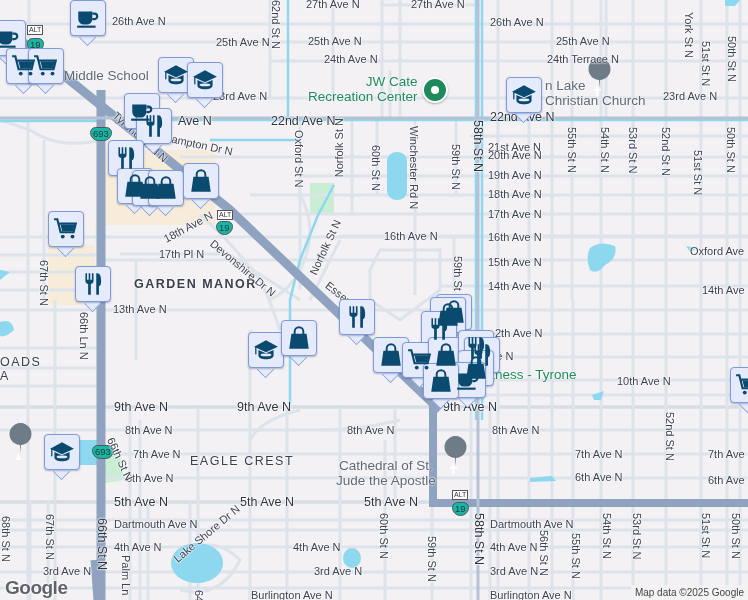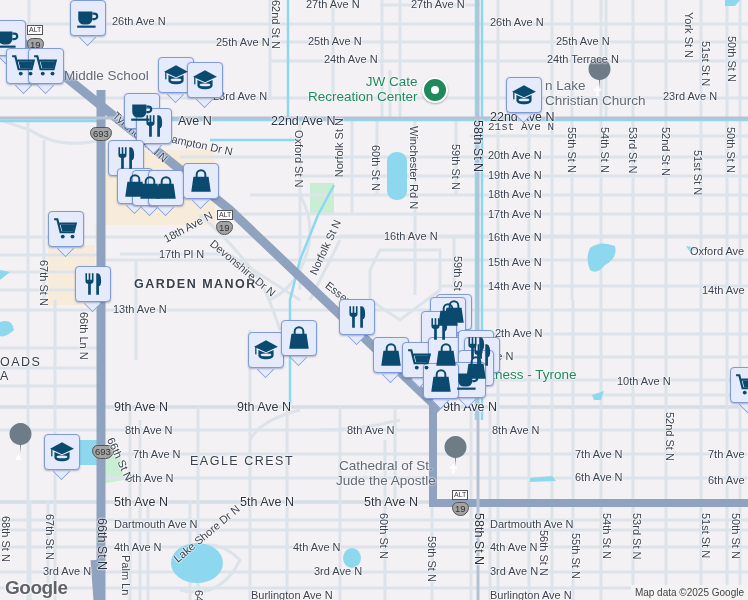--- a/index.html
+++ b/index.html
@@ -14,21 +14,21 @@
         text-shadow:0 0 2px #fff,0 0 2px #fff;}
   .poi-text{position:absolute;font-size:13.5px;color:#1e8a5c;white-space:nowrap;line-height:1.1;
         text-shadow:0 0 2px #fff,0 0 2px #fff;}
   .poi-grey{position:absolute;font-size:13.5px;color:#5f6876;white-space:nowrap;line-height:1.1;
         text-shadow:0 0 2px #fff,0 0 2px #fff;}
   .marker{position:absolute;width:36px;height:44px;}
   .marker .box{position:absolute;left:0;top:0;width:34px;height:34px;background:#e6ebfb;border:1px solid #7f9ad8;border-radius:4px;
        box-shadow:0 1px 2px rgba(40,60,120,.35);display:flex;align-items:center;justify-content:center;}
   .marker .tip{position:absolute;left:10px;top:30px;width:14px;height:14px;background:#e6ebfb;border-right:1px solid #7f9ad8;border-bottom:1px solid #7f9ad8;transform:rotate(45deg) scale(.8,.8);}
   .marker svg{width:26px;height:26px;position:relative;z-index:2;}
-  .shield{position:absolute;font-size:9.5px;color:#333;background:#a3a3a3;border:1px solid #555;border-radius:6px 6px 9px 9px;padding:0 2px;line-height:12px;}
+  .shield{position:absolute;font-size:9.5px;color:#333;background:#14b8a6;border:1px solid #555;border-radius:6px 6px 9px 9px;padding:0 2px;line-height:12px;}
   .alt{position:absolute;font-size:7px;color:#333;background:#fff;border:1px solid #555;padding:0 1px;line-height:8px;}
   .google-logo{position:absolute;left:5px;top:577px;font-size:19px;color:#5f6368;font-weight:bold;letter-spacing:-.5px;
        text-shadow:0 0 2px #fff,0 0 2px #fff,0 0 3px #fff;}
   .attrib{position:absolute;right:0;bottom:0;background:rgba(245,245,245,.85);font-size:10px;color:#444;padding:2px 4px;}
 </style>
 </head>
 <body>
 
 <div id="map">
 
@@ -216,21 +216,21 @@
   <span class="lbl" style="left:216px;top:37px;">25th Ave N</span>
   <span class="lbl" style="left:308px;top:36px;">25th Ave N</span>
   <span class="lbl" style="left:556px;top:36px;">25th Ave N</span>
   <span class="lbl" style="left:324px;top:54px;">24th Ave N</span>
   <span class="lbl" style="left:547px;top:54px;">24th Terrace N</span>
   <span class="lbl" style="left:213px;top:91px;">23rd Ave N</span>
   <span class="lbl" style="left:663px;top:91px;">23rd Ave N</span>
   <span class="lbl major" style="left:178px;top:115px;">Ave N</span>
   <span class="lbl major" style="left:271px;top:115px;">22nd Ave N</span>
   <span class="lbl major" style="left:490px;top:111px;">22nd Ave N</span>
-  <span class="lbl" style="left:488px;top:122px;font-family:Liberation Mono, monospace;">21st Ave N</span>
+  <span class="lbl" style="left:488px;top:142px;">21st Ave N</span>
   <span class="lbl" style="left:488px;top:150px;">20th Ave N</span>
   <span class="lbl" style="left:488px;top:170px;">19th Ave N</span>
   <span class="lbl" style="left:488px;top:189px;">18th Ave N</span>
   <span class="lbl" style="left:488px;top:209px;">17th Ave N</span>
   <span class="lbl" style="left:159px;top:249px;">17th Pl N</span>
   <span class="lbl" style="left:384px;top:231px;">16th Ave N</span>
   <span class="lbl" style="left:488px;top:232px;">16th Ave N</span>
   <span class="lbl" style="left:488px;top:257px;">15th Ave N</span>
   <span class="lbl" style="left:488px;top:281px;">14th Ave N</span>
   <span class="lbl" style="left:702px;top:285px;">14th Ave N</span>

